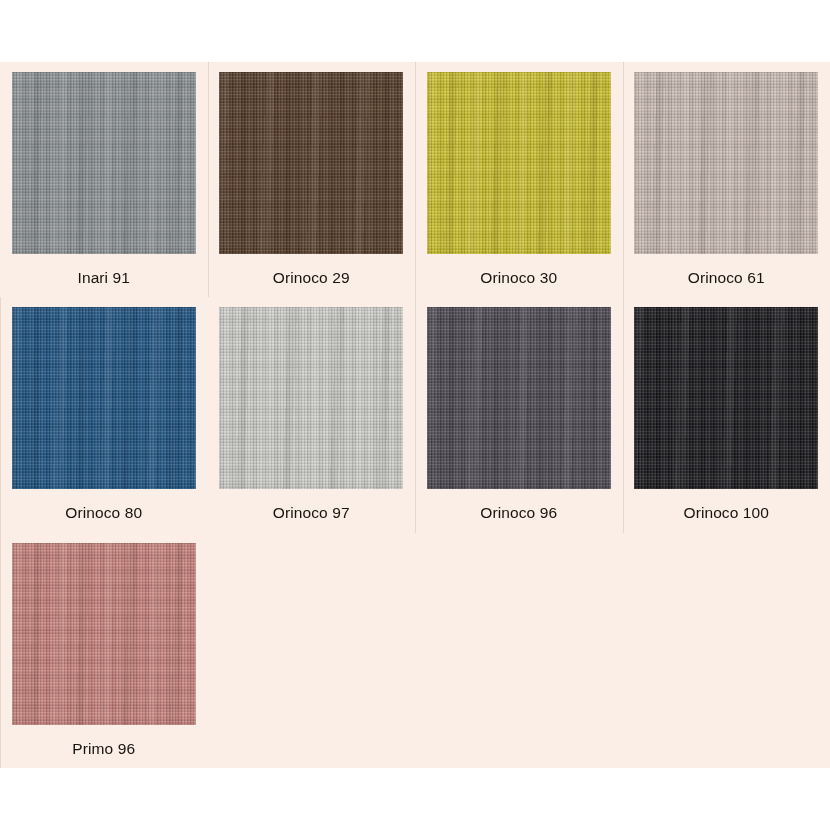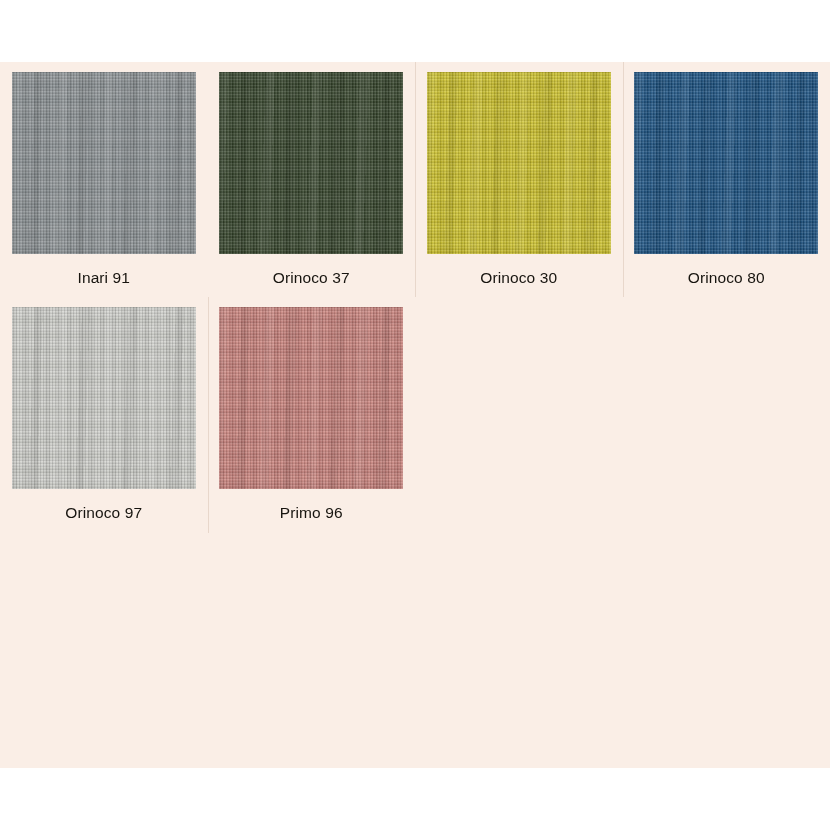--- a/index.html
+++ b/index.html
@@ -167,55 +167,82 @@
     <div id="grid">
         <div class="cell">
           <div class="swatch-wrap">
             <div class="swatch" style="background-color: rgb(141, 147, 150);">
               <div class="weave"></div>
               <div class="slub"></div>
             </div>
           </div>
           <div class="label">Inari 91</div>
         </div>
+        <div class="cell divider">
+          <div class="swatch-wrap">
+            <div class="swatch" style="background-color: rgb(84, 58, 38);">
+              <div class="weave"></div>
+              <div class="slub"></div>
+            </div>
+          </div>
+          <div class="label">Orinoco 29</div>
+        </div>
+        <div class="cell divider">
+          <div class="swatch-wrap">
+            <div class="swatch" style="background-color: rgb(204, 193, 44);">
+              <div class="weave"></div>
+              <div class="slub"></div>
+            </div>
+          </div>
+          <div class="label">Orinoco 30</div>
+        </div>
+        <div class="cell divider">
+          <div class="swatch-wrap">
+            <div class="swatch" style="background-color: rgb(203, 188, 180);">
+              <div class="weave"></div>
+              <div class="slub"></div>
+            </div>
+          </div>
+          <div class="label">Orinoco 61</div>
+        </div>
+        <div class="cell divider">
+          <div class="swatch-wrap">
+            <div class="swatch" style="background-color: rgb(27, 82, 130);">
+              <div class="weave"></div>
+              <div class="slub"></div>
+            </div>
+          </div>
+          <div class="label">Orinoco 80</div>
+        </div>
         <div class="cell">
           <div class="swatch-wrap">
-            <div class="swatch" style="background-color: rgb(54, 69, 44);">
-              <div class="weave"></div>
-              <div class="slub"></div>
-            </div>
-          </div>
-          <div class="label">Orinoco 37</div>
-        </div>
-        <div class="cell divider">
-          <div class="swatch-wrap">
-            <div class="swatch" style="background-color: rgb(204, 193, 44);">
-              <div class="weave"></div>
-              <div class="slub"></div>
-            </div>
-          </div>
-          <div class="label">Orinoco 30</div>
-        </div>
-        <div class="cell divider">
-          <div class="swatch-wrap">
-            <div class="swatch" style="background-color: rgb(27, 82, 130);">
-              <div class="weave"></div>
-              <div class="slub"></div>
-            </div>
-          </div>
-          <div class="label">Orinoco 80</div>
-        </div>
-        <div class="cell">
-          <div class="swatch-wrap">
             <div class="swatch" style="background-color: rgb(207, 208, 203);">
               <div class="weave"></div>
               <div class="slub"></div>
             </div>
           </div>
           <div class="label">Orinoco 97</div>
+        </div>
+        <div class="cell divider">
+          <div class="swatch-wrap">
+            <div class="swatch" style="background-color: rgb(75, 70, 80);">
+              <div class="weave"></div>
+              <div class="slub"></div>
+            </div>
+          </div>
+          <div class="label">Orinoco 96</div>
+        </div>
+        <div class="cell divider">
+          <div class="swatch-wrap">
+            <div class="swatch" style="background-color: rgb(22, 22, 26);">
+              <div class="weave"></div>
+              <div class="slub"></div>
+            </div>
+          </div>
+          <div class="label">Orinoco 100</div>
         </div>
         <div class="cell divider">
           <div class="swatch-wrap">
             <div class="swatch" style="background-color: rgb(201, 130, 124);">
               <div class="weave"></div>
               <div class="slub"></div>
             </div>
           </div>
           <div class="label">Primo 96</div>
         </div>

